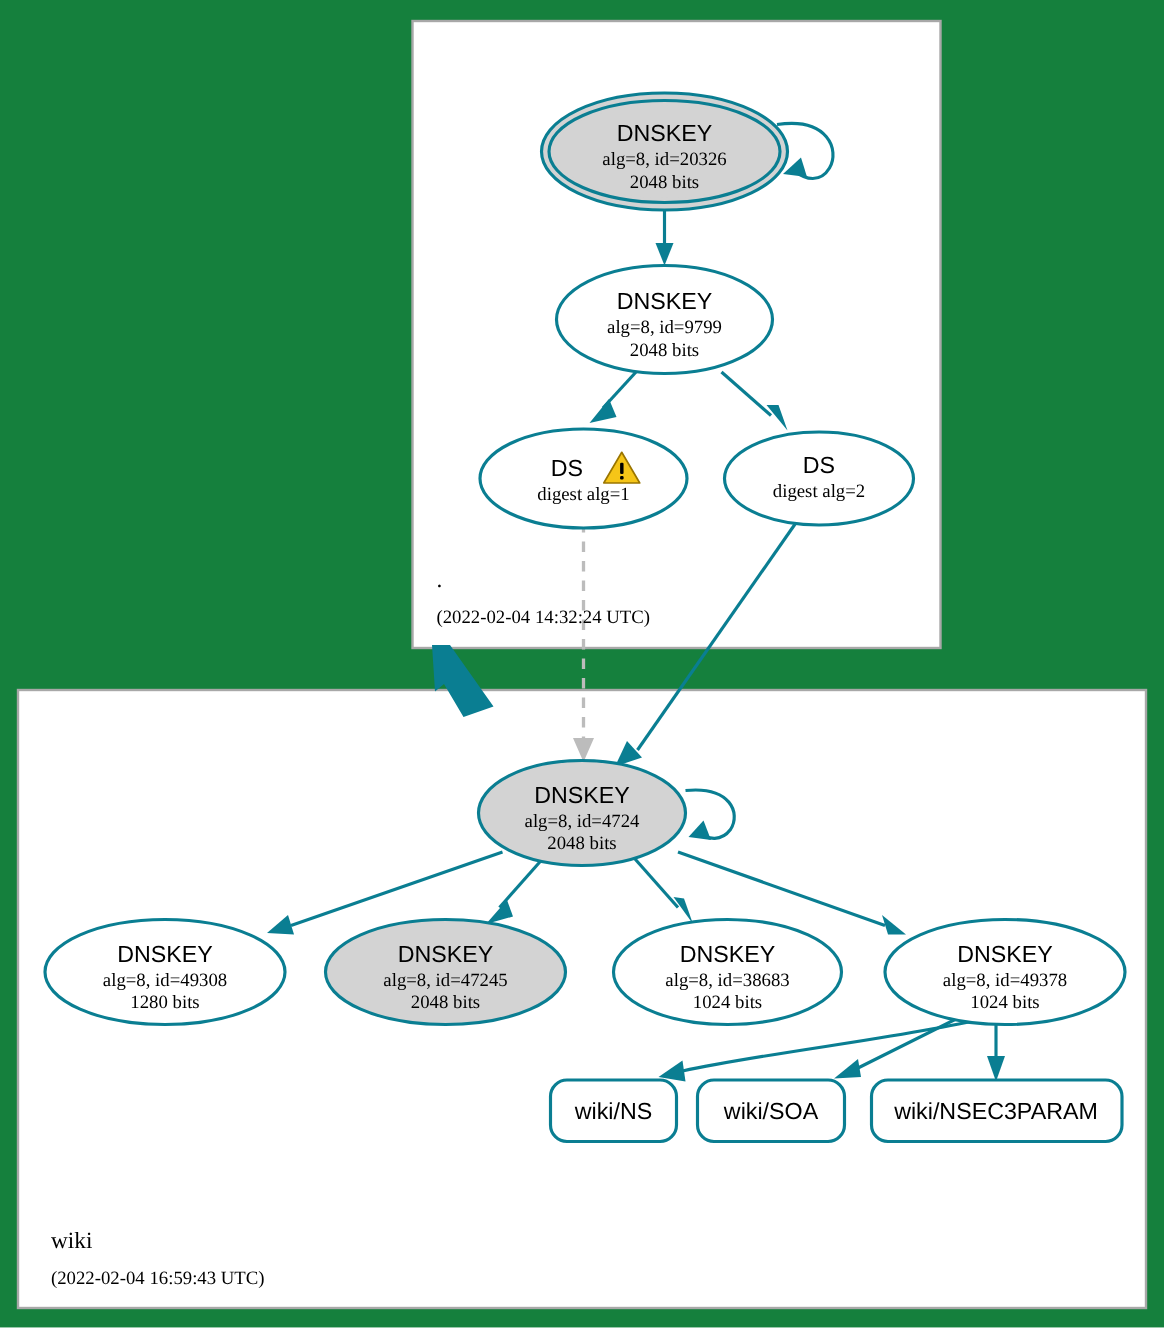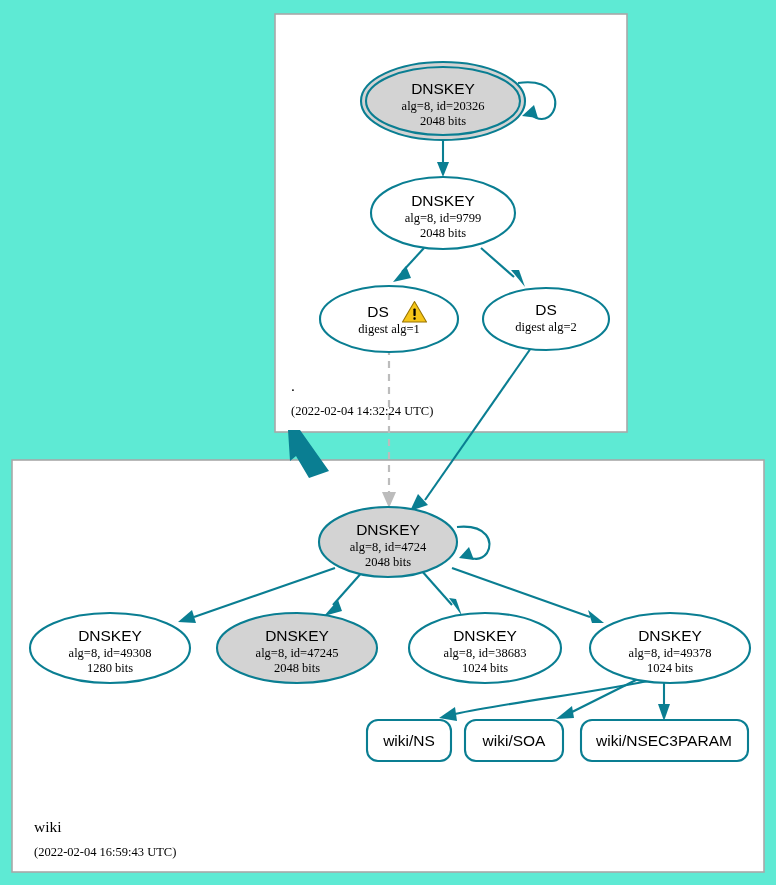--- a/index.html
+++ b/index.html
@@ -8,21 +8,21 @@
     background: #ffffff;
   }
   body {
     font-family: "Liberation Sans", sans-serif;
   }
   #canvas {
     position: relative;
     width: 776px;
     height: 885px;
     overflow: hidden;
-    background: #5eead4;
+    background: #15803d;
   }
   #graph-svg {
     position: absolute;
     left: 0;
     top: 0;
     width: 776px;
     height: 885px;
   }
   .zone-box {
     fill: #ffffff;

